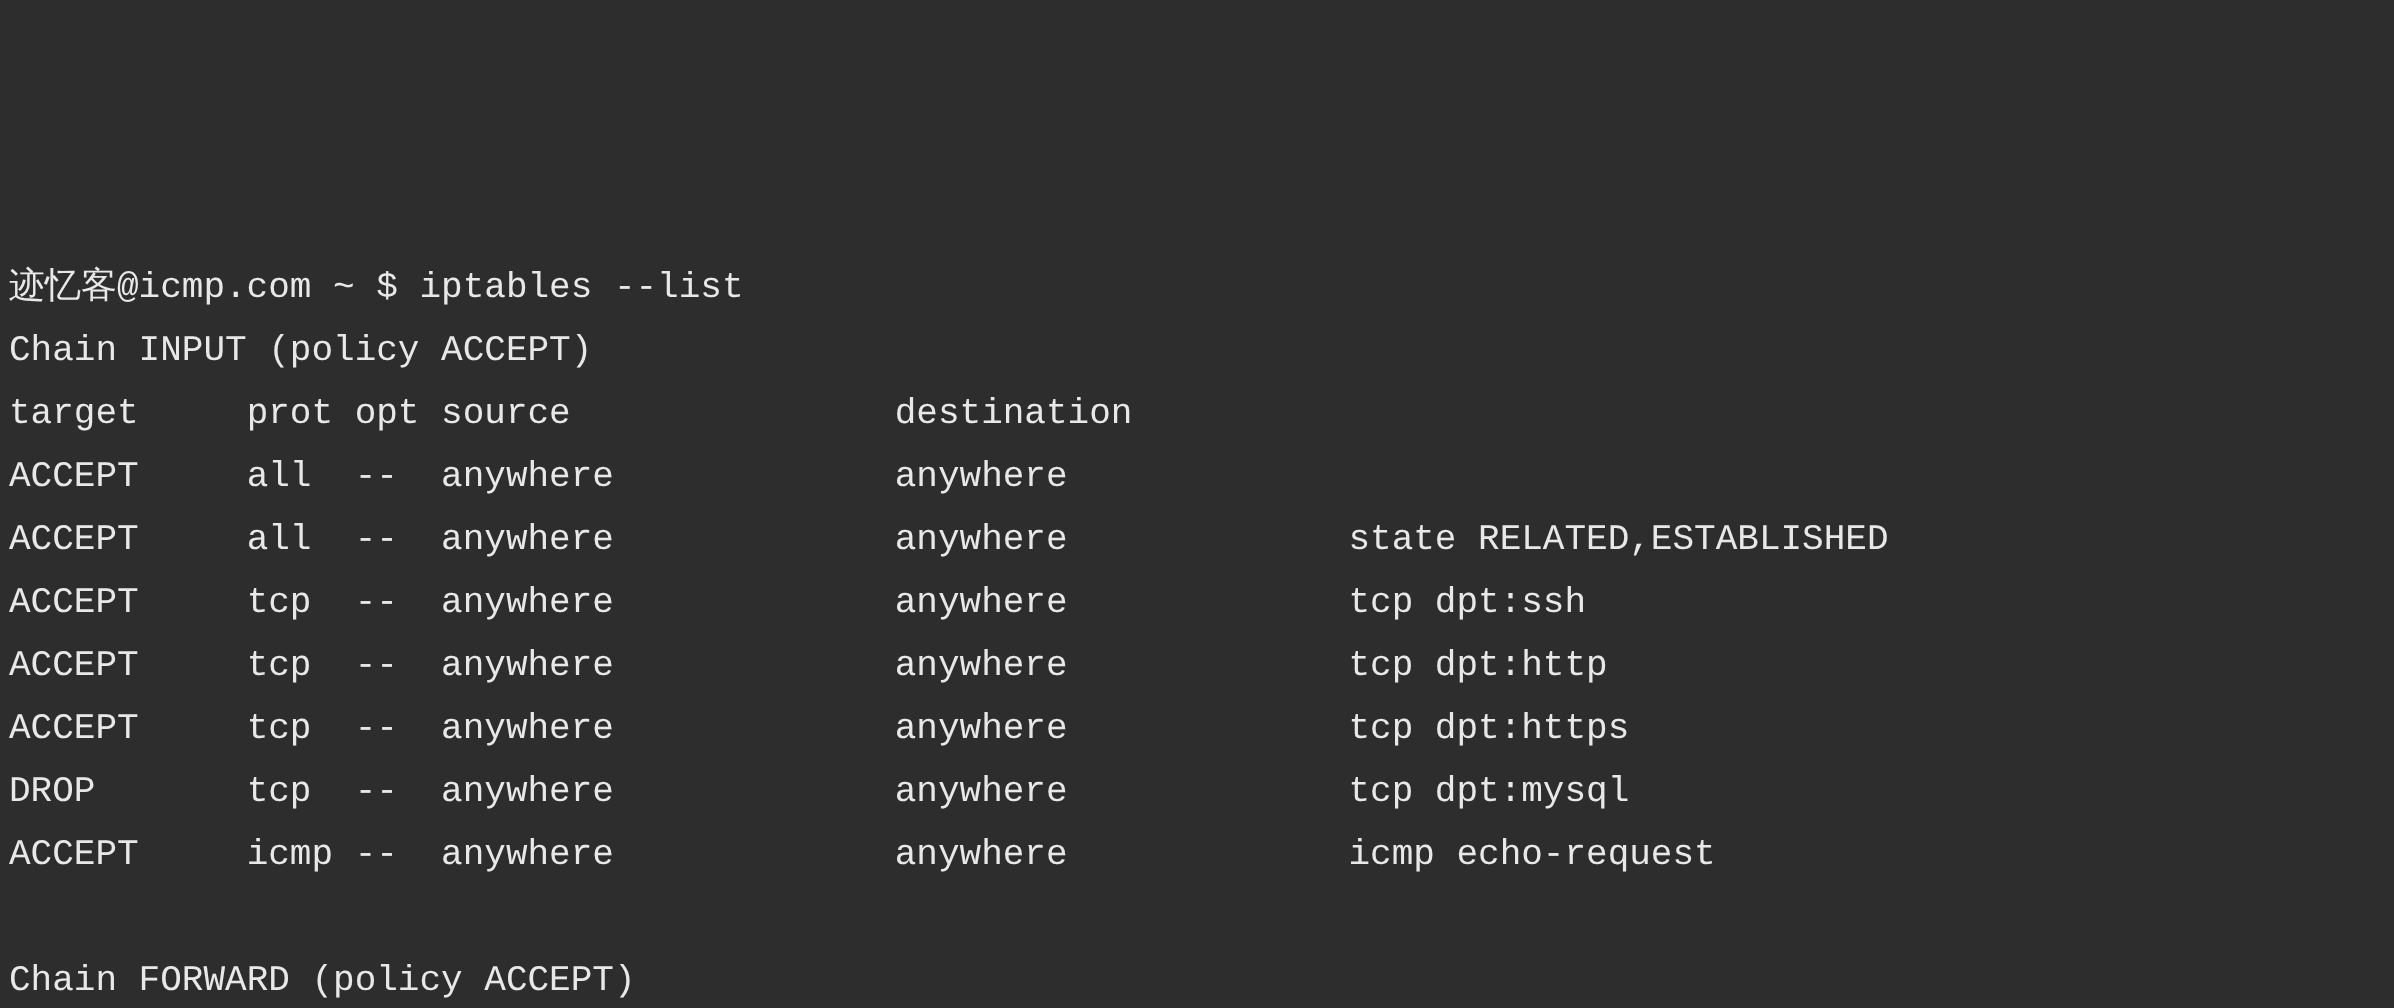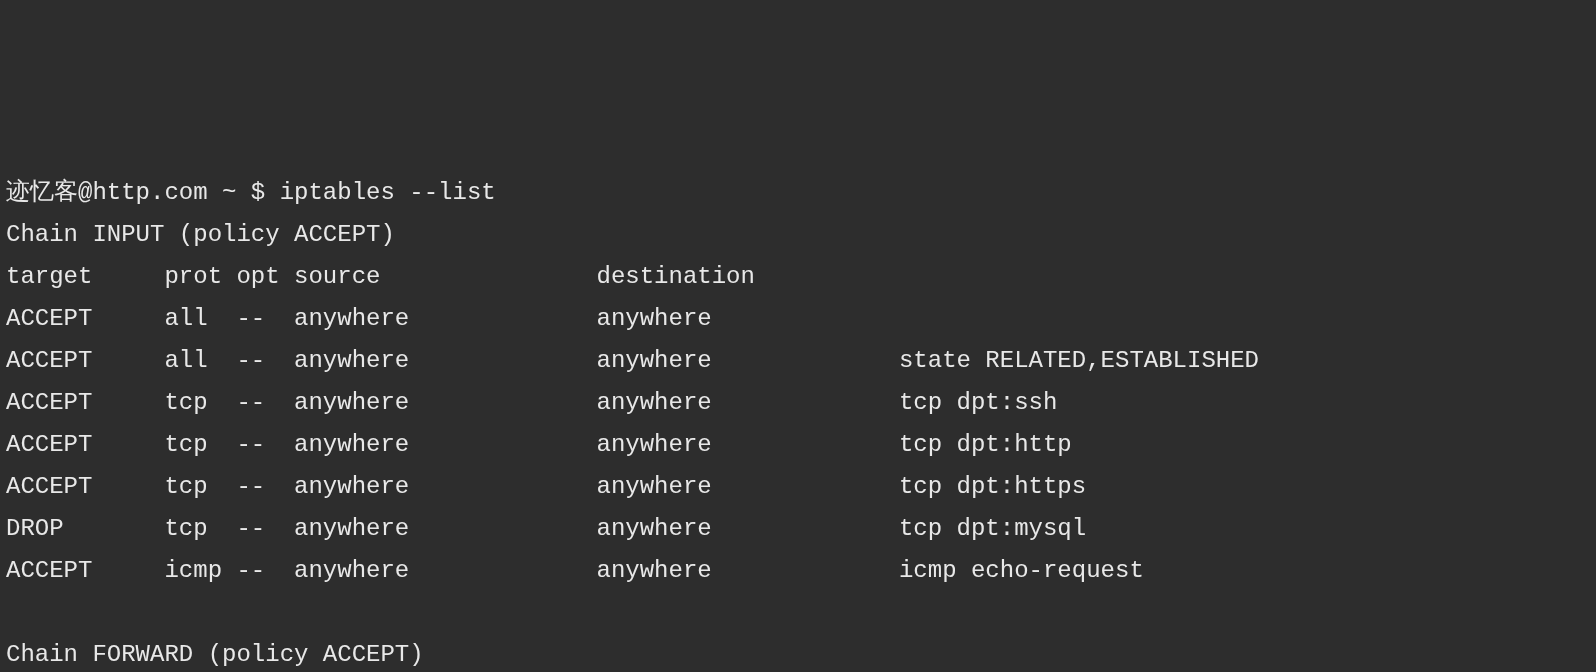--- a/index.html
+++ b/index.html
@@ -21,21 +21,21 @@
     }
     .terminal {
       white-space: pre;
     }
   </style>
 </head>
 <body>
 
 
 
-<div class="terminal"><span><span>迹忆客@http.com</span> <span>~</span> <span>$</span> <span>iptables --list</span></span>
+<div class="terminal"><span><span>迹忆客@icmp.com</span> <span>~</span> <span>$</span> <span>iptables --list</span></span>
 <span id="output-body">Chain INPUT (policy ACCEPT)
 target     prot opt source               destination
 ACCEPT     all  --  anywhere             anywhere
 ACCEPT     all  --  anywhere             anywhere             state RELATED,ESTABLISHED
 ACCEPT     tcp  --  anywhere             anywhere             tcp dpt:ssh
 ACCEPT     tcp  --  anywhere             anywhere             tcp dpt:http
 ACCEPT     tcp  --  anywhere             anywhere             tcp dpt:https
 DROP       tcp  --  anywhere             anywhere             tcp dpt:mysql
 ACCEPT     icmp --  anywhere             anywhere             icmp echo-request
 

